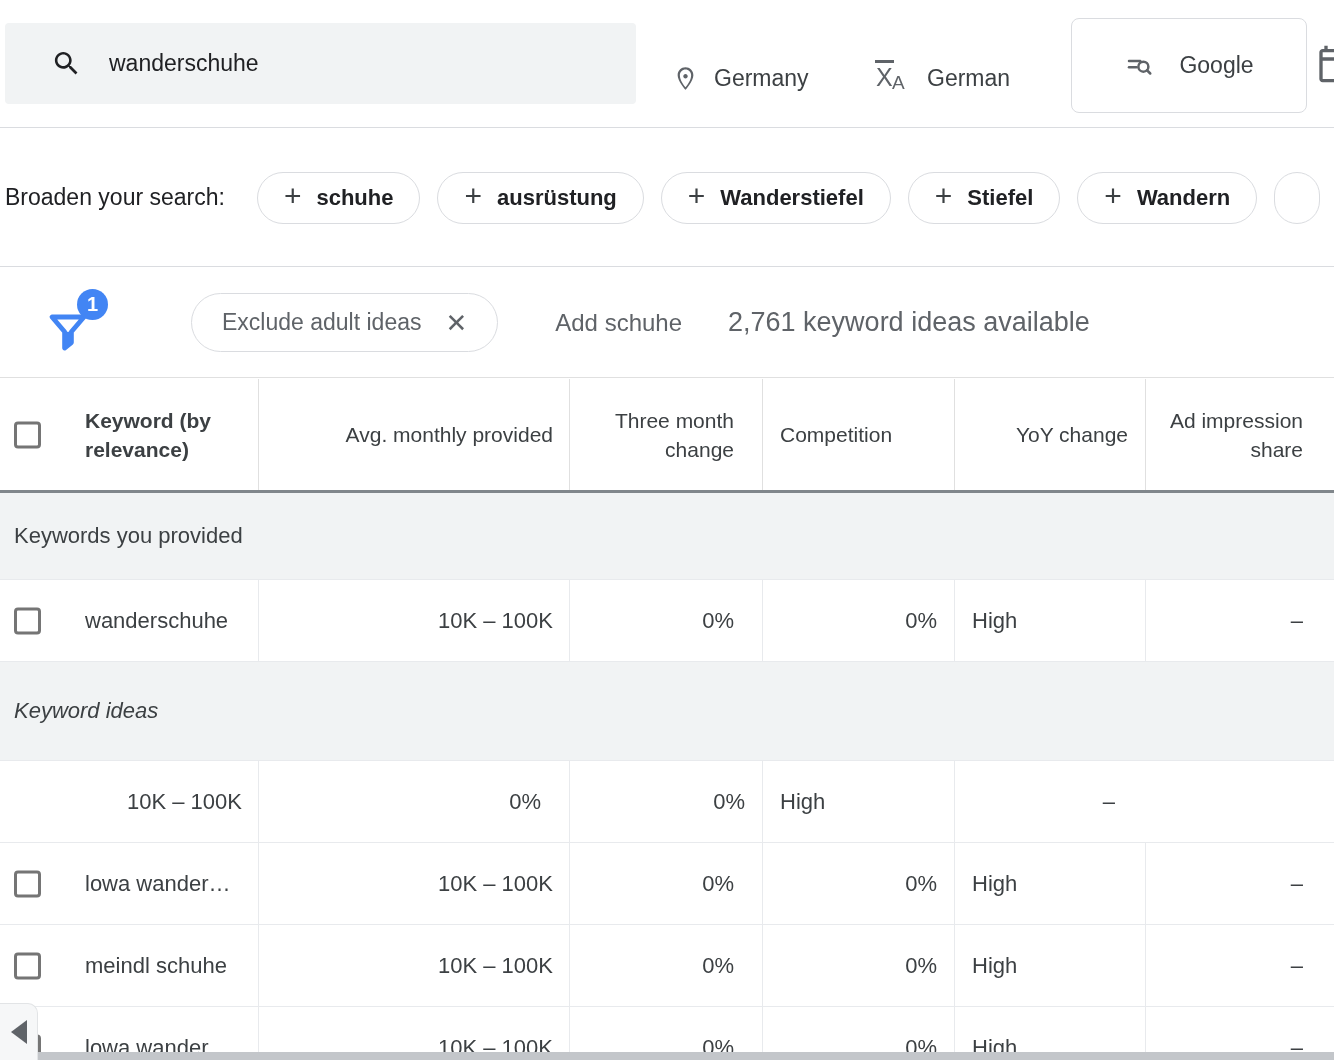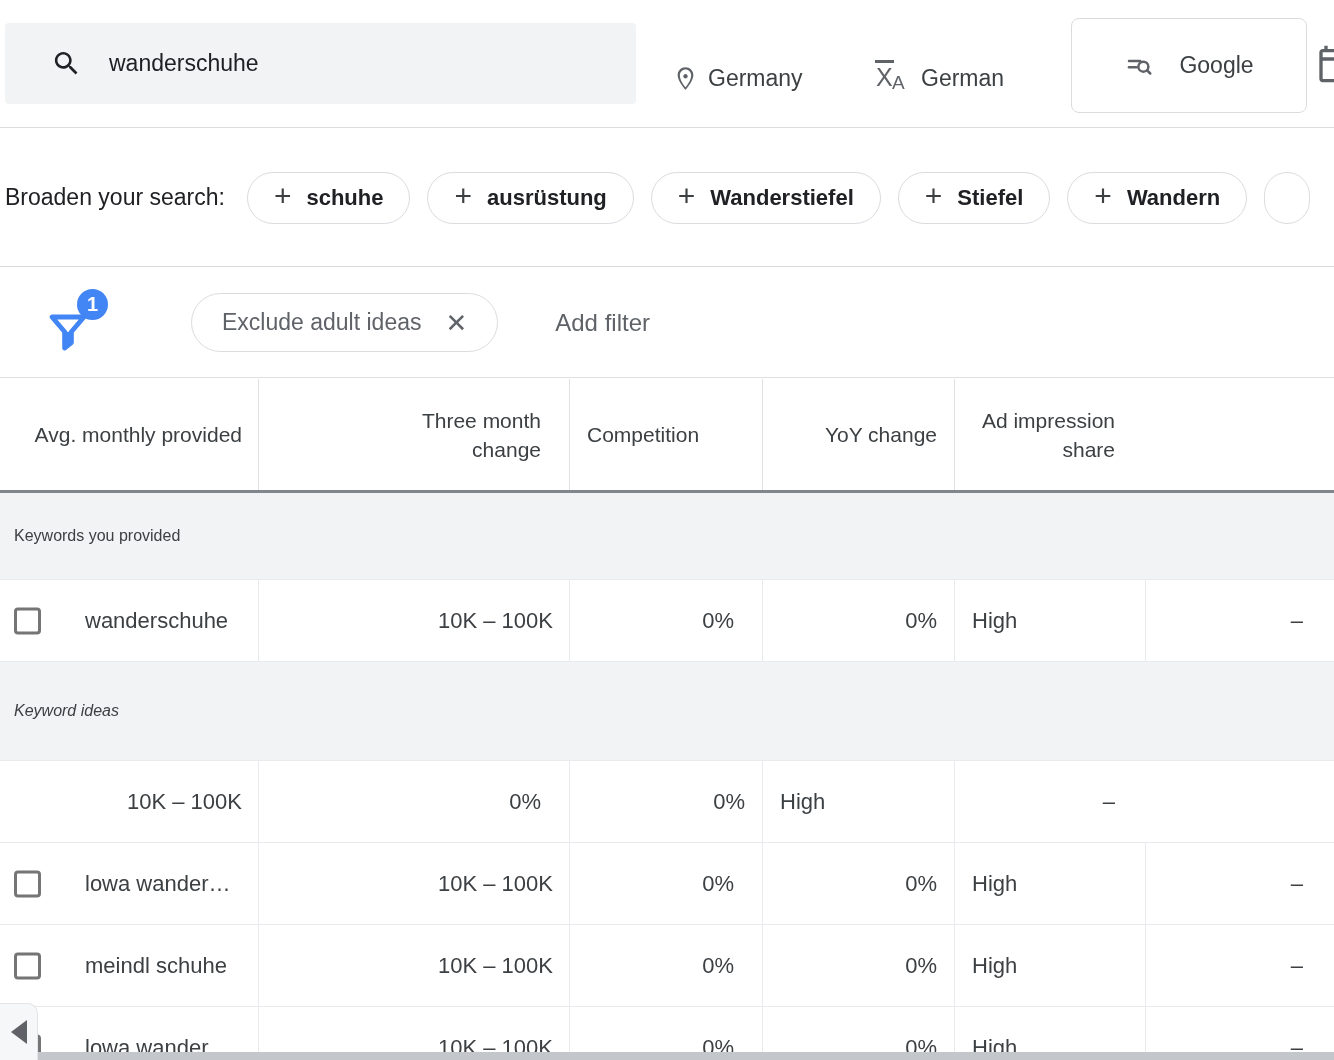--- a/index.html
+++ b/index.html
@@ -7,32 +7,32 @@
   body {
     position:relative; overflow:hidden; background:#fff;
     font-family:"Liberation Sans", sans-serif; color:#3c4043;
   }
 
   
   .topbar { position:absolute; top:0; left:0; width:1334px; height:128px; background:#fff; border-bottom:1px solid #dadce0; }
   .search-bar { position:absolute; left:5px; top:23px; width:631px; height:81px; background:#f1f3f4; border-radius:4px; display:flex; align-items:center; }
   .search-bar svg { margin-left:46px; flex:0 0 auto; }
   .search-input { border:none; outline:none; background:transparent; margin-left:27px; font-family:inherit; font-size:23px; color:#202124; width:420px; }
-  .top-item { position:absolute; top:0; height:156px; display:flex; align-items:center; gap:9px; font-size:23px; color:#3c4043; cursor:pointer; }
+  .top-item { position:absolute; top:0; height:156px; display:flex; align-items:center; gap:15px; font-size:23px; color:#3c4043; cursor:pointer; }
   .top-loc { left:672px; }
   .top-lang { left:876px; }
   .translate-glyph { position:relative; display:inline-block; width:36px; height:34px; }
   .translate-glyph .tx { position:absolute; left:0; top:2px; font-size:25px; font-weight:400; color:#5f6368; }
   .translate-glyph .tx::before { content:""; position:absolute; top:-3px; left:-1px; width:19px; border-top:3px solid #5f6368; }
   .translate-glyph .ta { position:absolute; left:16px; top:11px; font-size:19px; font-weight:400; color:#5f6368; }
   .network-box { position:absolute; left:1071px; top:18px; width:236px; height:95px; border:1px solid #dadce0; border-radius:8px; display:flex; align-items:center; justify-content:center; gap:25px; font-size:23px; color:#3c4043; cursor:pointer; background:#fff; }
   .calendar-btn { position:absolute; left:1316px; top:44px; width:40px; height:40px; }
 
   
-  .broaden-row { position:absolute; top:129px; left:0; width:1334px; height:138px; border-bottom:1px solid #dadce0; display:flex; align-items:center; background:#fff; }
+  .broaden-row { position:absolute; top:129px; left:0; width:1334px; height:138px; border-bottom:1px solid #dadce0; display:flex; align-items:center; background:#fff;gap:10px; }
   .broaden-label { margin-left:5px; font-size:23px; color:#202124; white-space:nowrap; }
   .chips { display:flex; align-items:center; gap:17px; margin-left:22px; }
   .chip { height:52px; border:1px solid #dadce0; border-radius:26px; display:flex; align-items:center; padding:0 26px; gap:15px; cursor:pointer; background:#fff; white-space:nowrap; }
   .chip .plus { font-size:30px; font-weight:400; color:#3c4043; line-height:1; margin-top:-3px; }
   .chip .chip-label { font-size:22px; font-weight:700; color:#202124; }
   .chip.partial { width:46px; padding:0; }
 
   
   .filter-row { position:absolute; top:268px; left:0; width:1334px; height:110px; border-bottom:1px solid #e0e0e0; display:flex; align-items:center; background:#fff; }
   .funnel-wrap { position:relative; margin-left:44px; width:62px; height:64px; cursor:pointer; }
@@ -52,21 +52,21 @@
   .th-keyword { position:relative; font-weight:700; }
   .th-keyword .hdr-text { margin-left:85px; width:165px; }
   .al-right { justify-content:flex-end; text-align:right; }
   .th.c2, .td.c2 { padding-right:16px; }
   .th.c3, .td.c3 { padding-right:28px; }
   .th.c4, .td.c4 { padding-right:17px; }
   .th.c5, .td.c5 { padding-left:17px; }
   .th.c6, .td.c6 { padding-right:31px; }
   .th.c3 .hdr-text, .th.c6 .hdr-text { width:135px; }
 
-  .section-row { background:#f1f3f4; border-bottom:1px solid #e8eaed; display:flex; align-items:center; padding-left:14px; font-size:16px; color:#3c4043; }
+  .section-row { background:#f1f3f4; border-bottom:1px solid #e8eaed; display:flex; align-items:center; padding-left:14px; font-size:22px; color:#3c4043; }
   .section-row.s1 { height:87px; }
   .section-row.s2 { height:99px;font-style:italic; }
 
   .trow { height:82px; border-bottom:1px solid #e8eaed; background:#fff; }
   .td { border-right:1px solid #e8eaed; display:flex; align-items:center; font-size:22px; color:#3c4043; }
   .td-keyword { position:relative; }
   .td-keyword .kw-text { margin-left:85px; color:#3c4043; }
 
   .checkbox { position:absolute; left:14px; top:50%; transform:translateY(-50%); width:27px; height:27px; border:3px solid #757575; border-radius:4px; background:#fff; cursor:pointer; }
 
@@ -153,26 +153,31 @@
       <path d="M10.3 12.4h3.4v5.4l-3.4 2.7z" fill="#4285f4"></path>
     </svg>
     <div class="filter-badge">1</div>
   </div>
 
   <div class="exclude-chip">
     <span>Exclude adult ideas</span>
     <span class="close-x">✕</span>
   </div>
 
-  <span class="add-filter">Add filter</span>
+  <span class="add-filter">Add schuhe</span>
+  <span class="ideas-count">2,761 keyword ideas available</span>
 </div>
 
 <div class="table">
 
   <div class="grid-row thead">
+    <div class="th th-keyword">
+      <div class="checkbox"></div>
+      <span class="hdr-text">Keyword (by relevance)</span>
+    </div>
     <div class="th c2 al-right">
       <span class="hdr-text">Avg. monthly provided</span>
     </div>
     <div class="th c3 al-right">
       <span class="hdr-text">Three month change</span>
     </div>
     <div class="th c5">
       <span class="hdr-text">Competition</span>
     </div>
     <div class="th c4 al-right">

